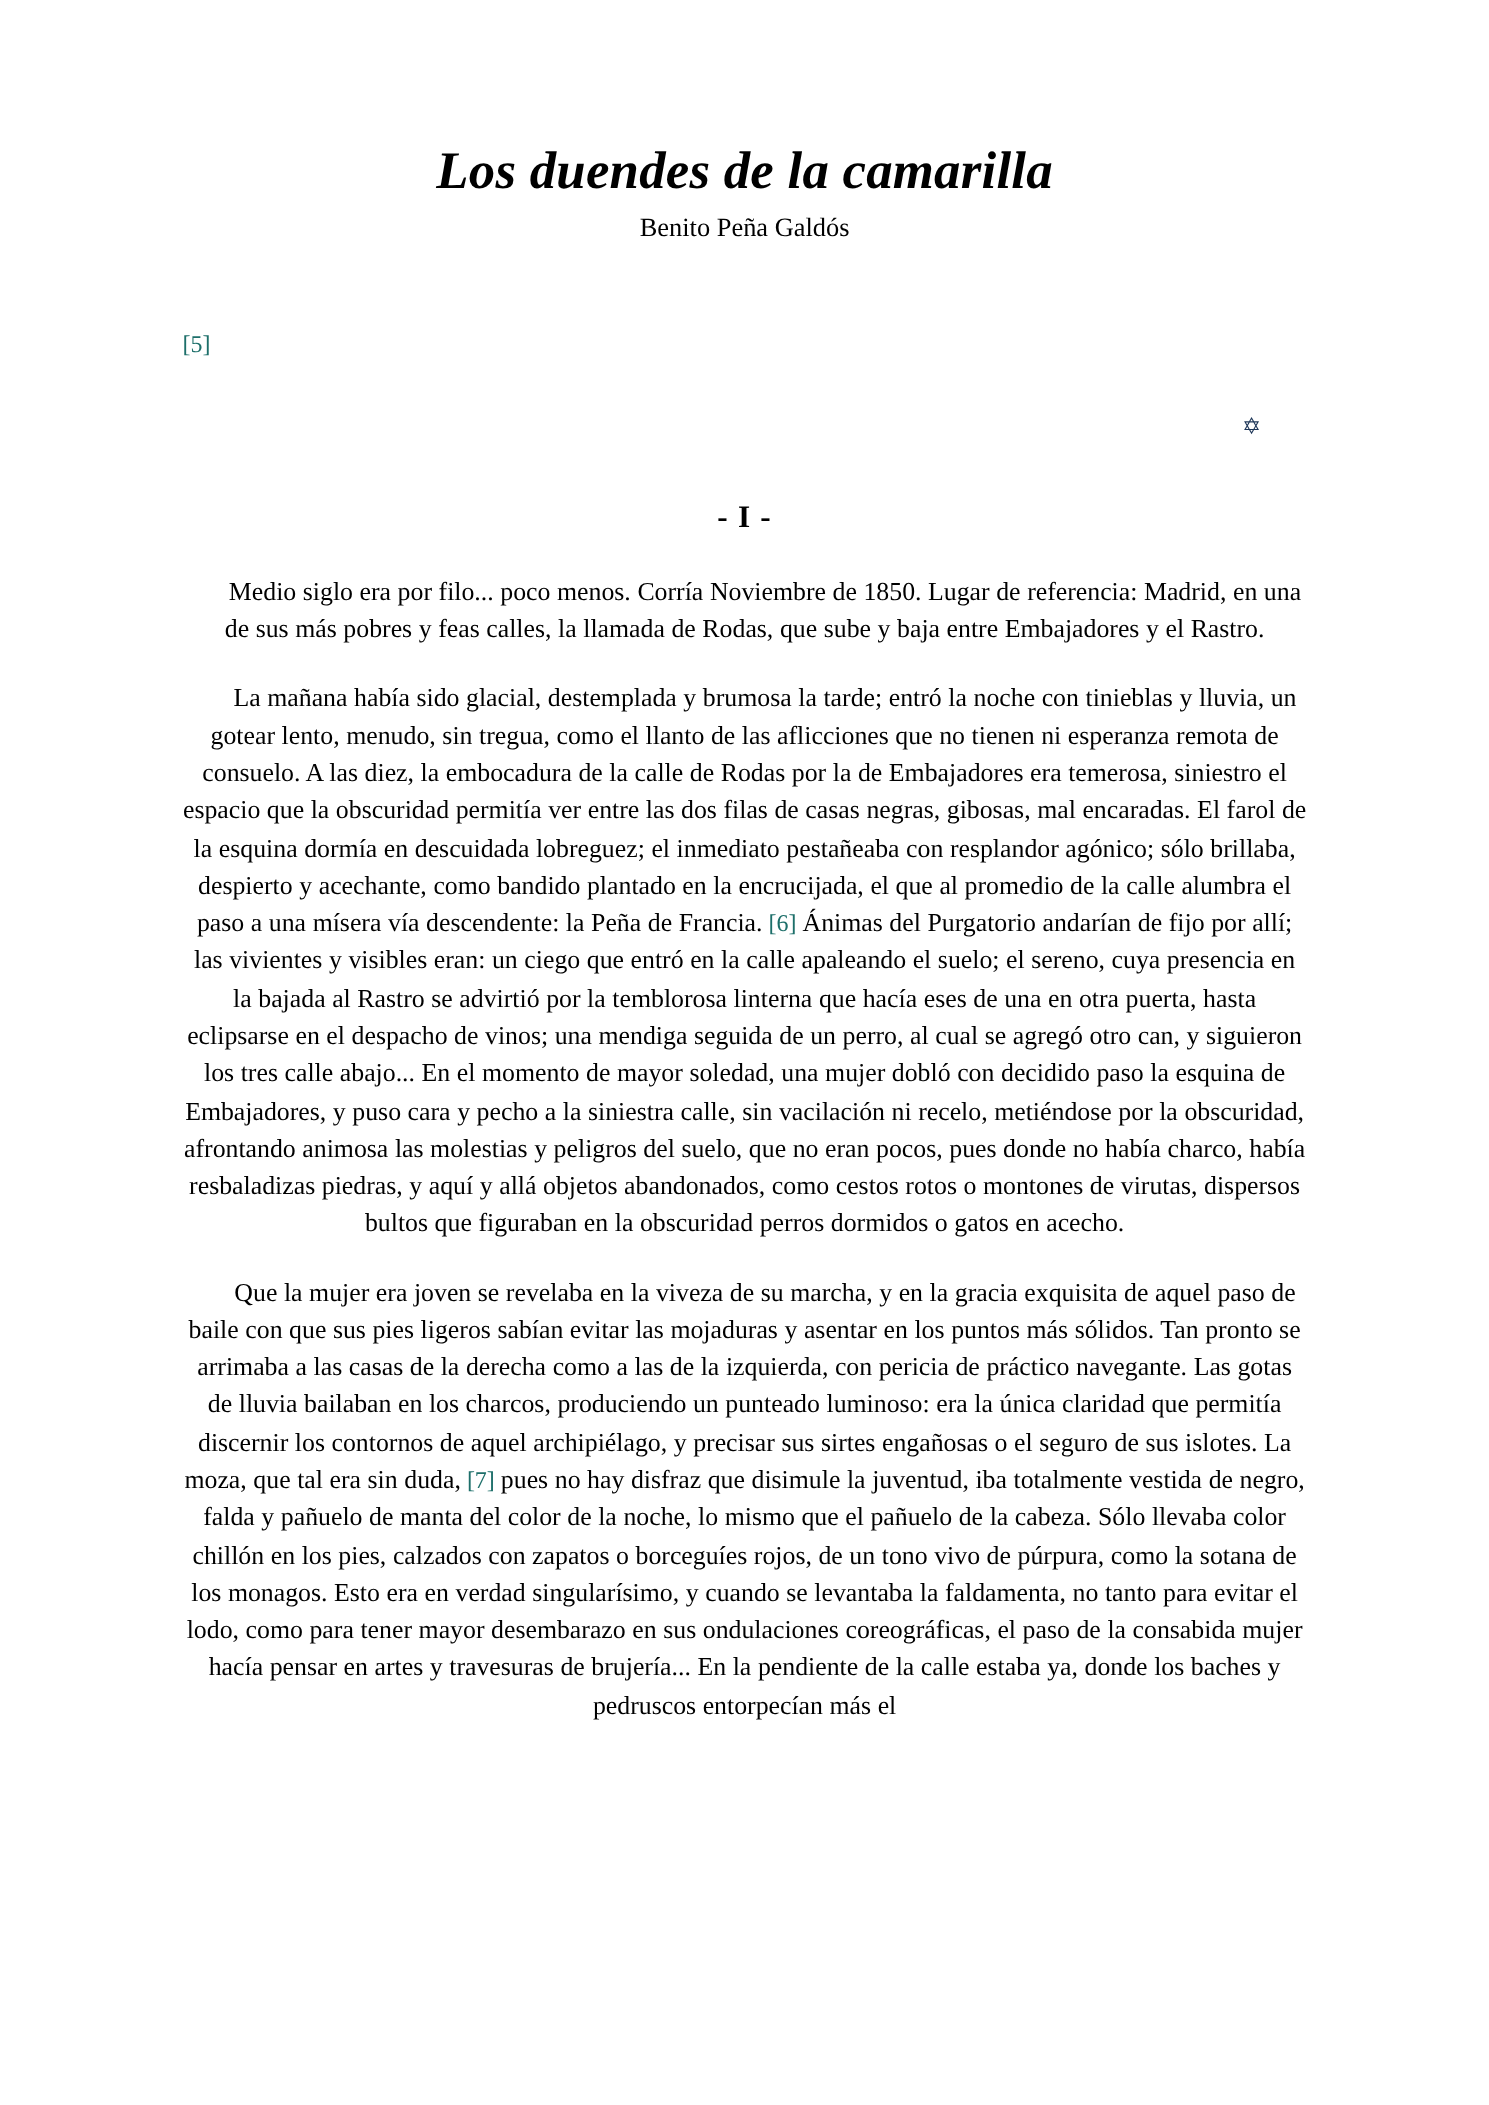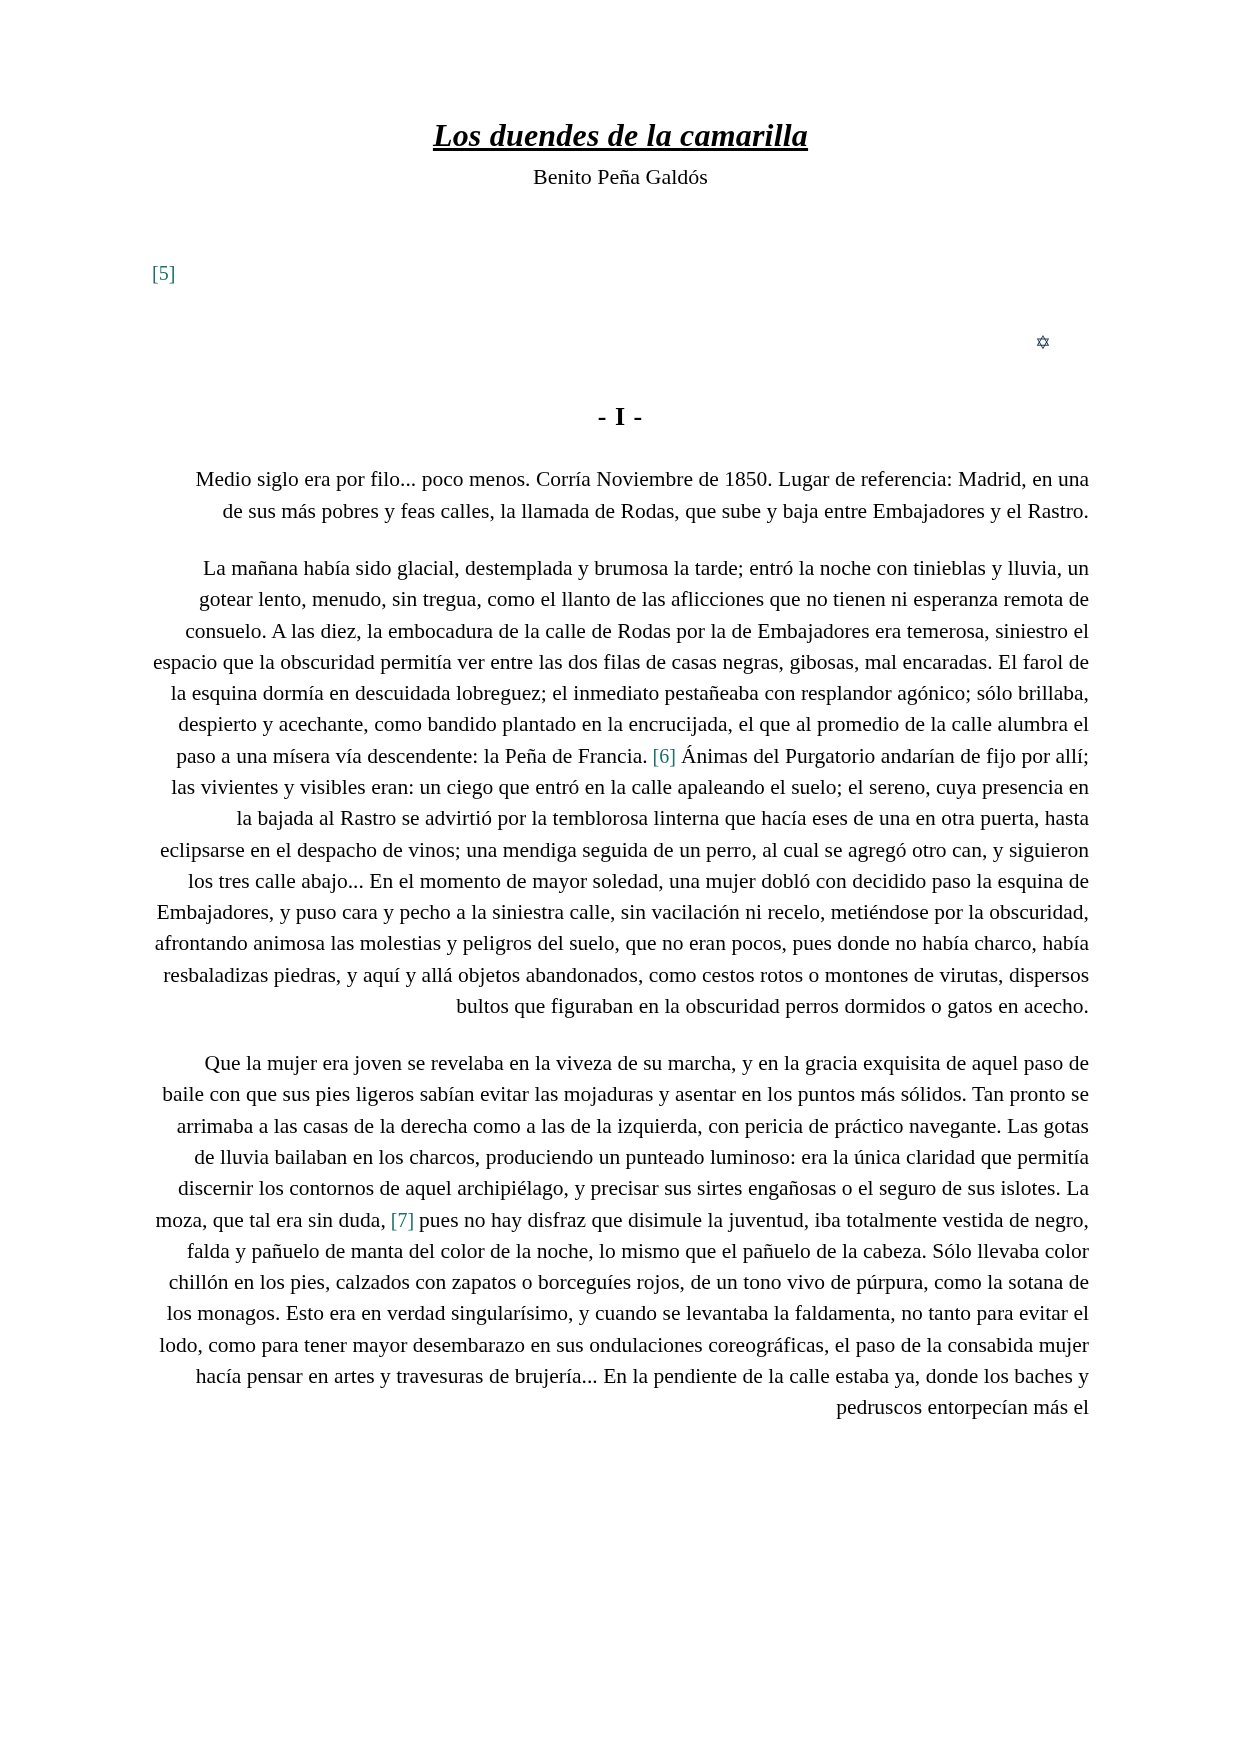--- a/index.html
+++ b/index.html
@@ -22,27 +22,26 @@
     box-sizing: border-box;
     padding: 0 152px;
   }
 
   
   .masthead {
     padding-top: 118px;
     text-align: center;
   }
   .doc-title {
-    font-size: 32px;
+    font-size: 44px;
     font-style: italic;
     font-weight: bold;
     line-height: 1.12;
     margin: 0;
     letter-spacing: 0.2px;
-    text-decoration: underline;
   }
   .doc-author {
     font-size: 22px;
     font-weight: normal;
     font-style: normal;
     margin: 10px 0 0 0;
     line-height: 1.2;
   }
 
   
@@ -82,21 +81,21 @@
 
   
   .body-copy {
     margin-top: 32px;
   }
   .para {
     font-size: 21.5px;
     line-height: 1.455;
     margin: 0 0 26px 0;
     text-indent: 34px;
-    text-align: right;
+    text-align: center;
     word-spacing: 0.1px;
   }
   .para:last-child {
     margin-bottom: 0;
   }
 </style>
 </head>
 <body>
 
 <div class="page">

